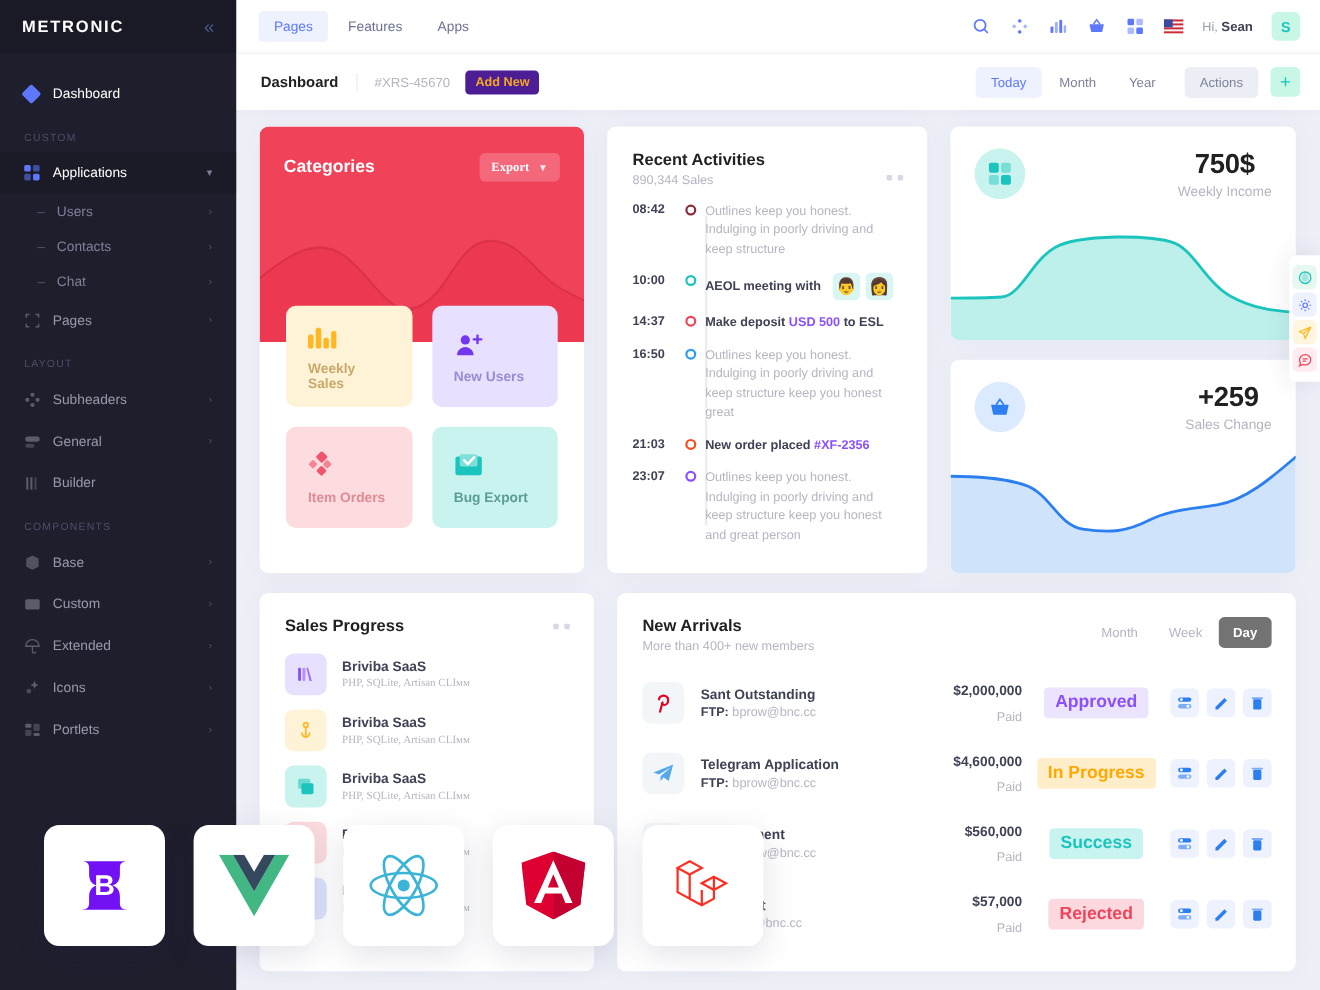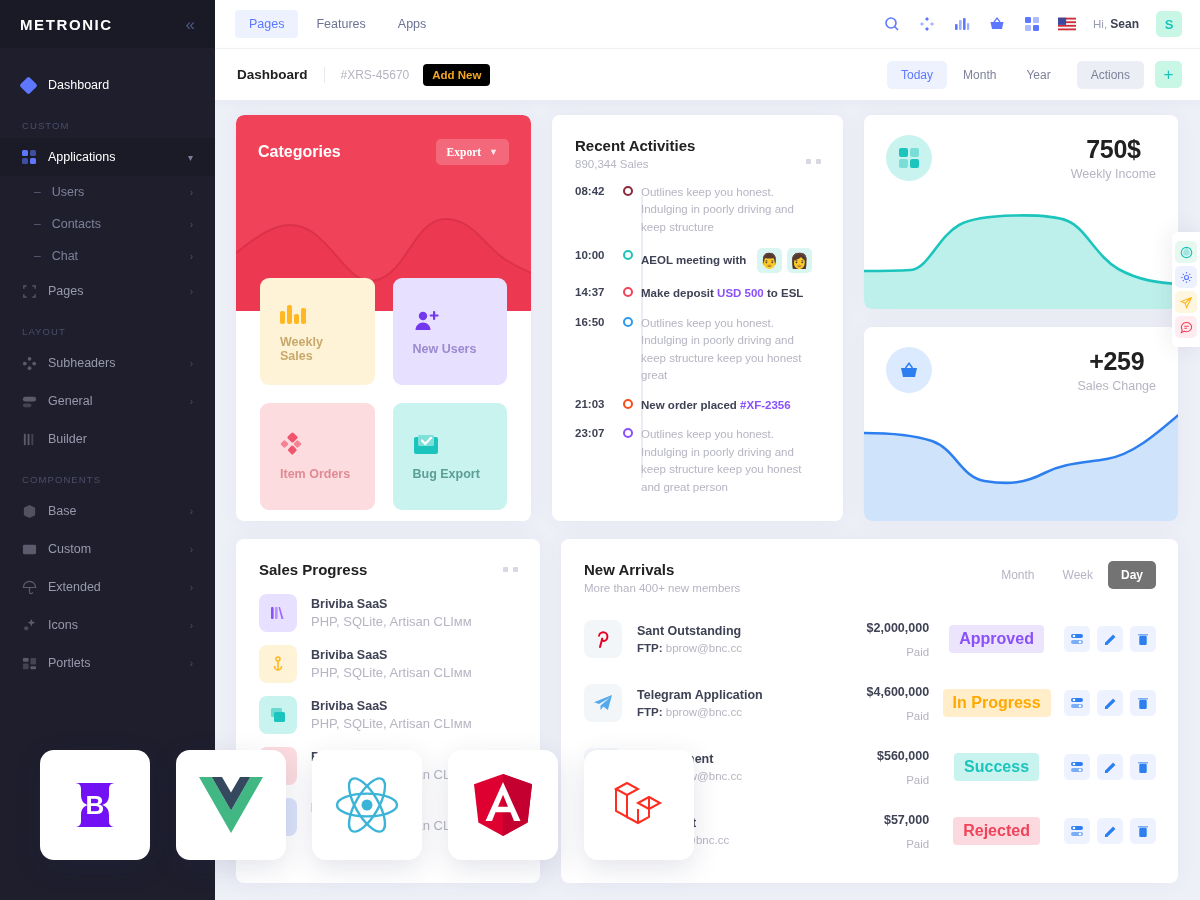--- a/index.html
+++ b/index.html
@@ -92,21 +92,21 @@
 
   .subheader {
     height: 52px; background: #fff; border-top: 1px solid #f1f2f6;
     display: flex; align-items: center; padding: 0 18px 0 22px;
     box-shadow: 0 3px 8px rgba(80,90,140,.045);
   }
   .crumb-title { font-size: 13.5px; color: #212121; font-weight: bold; }
   .crumb-sep { width:1px; height:16px; background:#e8e9f0; margin: 0 16px; }
   .crumb-id { font-size: 12px; color: #b5b5c3; }
   .badge-new {
-    background: #000000; color: #f5a623; font-size: 11.5px; font-weight: bold;
+    background: #4c1d95; color: #f5a623; font-size: 11.5px; font-weight: bold;
     padding: 5px 9px; border-radius: 4px; margin-left: 14px; cursor: pointer;
   }
   .sub-right { margin-left: auto; display: flex; align-items: center; gap: 2px; }
   .sub-btn { font-size: 12px; color: #7e8299; padding: 7px 14px; border-radius: 5px; cursor: pointer; }
   .sub-btn.active { background: #eef2ff; color: #5d78ff; }
   .sub-btn.actions { background: #eceef6; color: #7e8299; margin-left: 10px; }
   .sub-plus {
     width: 27px; height: 27px; border-radius: 5px; background: #c9f7e5;
     color: #1bc5bd; display: flex; align-items: center; justify-content: center;
     font-size: 17px; margin-left: 9px; cursor: pointer; line-height: 1;
@@ -135,21 +135,21 @@
     cursor: pointer;
     font-family: Liberation Serif, serif;
   }
   .cat-export .cv { font-size: 9px; opacity: .85; }
   .tiles {
     position: absolute; left: 0; right: 0; top: 163px;
     display: grid; grid-template-columns: 1fr 1fr; gap: 18px;
     padding: 0 24px;
   }
   .tile {
-    height: 107px; border-radius: 9px; display: flex; flex-direction: column;
+    height: 92px; border-radius: 9px; display: flex; flex-direction: column;
     align-items: flex-start; justify-content: center; padding: 0 20px; gap: 11px;
     cursor: pointer;
   }
   .tile .tl { font-size: 12.5px; font-weight: 600; }
   .tile .ti { height: 24px; display:flex; align-items:flex-end; }
 
   
   .act-card { width: 298px; height: 406px; padding: 22px 22px 0 23px; position: relative; }
   .card-title { font-size: 15px; font-weight: bold; color: #212121; }
   .card-sub { font-size: 11.5px; color: #b5b5c3; margin-top: 4px; }
@@ -202,21 +202,21 @@
   
   .row2 { display: flex; gap: 21px; margin-top: 18px; }
   .sp-card { width: 304px; height: 344px; padding: 22px 22px 0 23px; position: relative; overflow: hidden; }
   .sp-list { margin-top: 16px; }
   .sp-row { display: flex; align-items: center; margin-bottom: 13px; }
   .sp-ico {
     width: 38px; height: 38px; border-radius: 8px; flex: 0 0 38px;
     display: flex; align-items: center; justify-content: center; margin-right: 14px;
   }
   .sp-name { font-size: 12.5px; font-weight: bold; color: #3f4254; }
-  .sp-desc { font-size: 13px; color: #b5b5c3; margin-top: 3px; }
+  .sp-desc { font-size: 10px; color: #b5b5c3; margin-top: 3px; font-family: Liberation Serif, serif; }
 
   .na-card { flex: 1; height: 344px; padding: 22px 22px 0 23px; position: relative; overflow: hidden; }
   .na-head { display: flex; align-items: flex-start; }
   .na-tabs { margin-left: auto; display: flex; gap: 2px; align-items: center; }
   .na-tab { font-size: 12px; color: #b5b5c3; padding: 7px 13px; border-radius: 5px; cursor: pointer; }
   .na-tab.active { background: #737373; color: #fff; font-weight: bold; }
   .na-rows { margin-top: 13px; }
   .na-row { display: flex; align-items: center; height: 64px; }
   .na-logo {
     width: 38px; height: 38px; border-radius: 8px; background: #f3f6f9;

